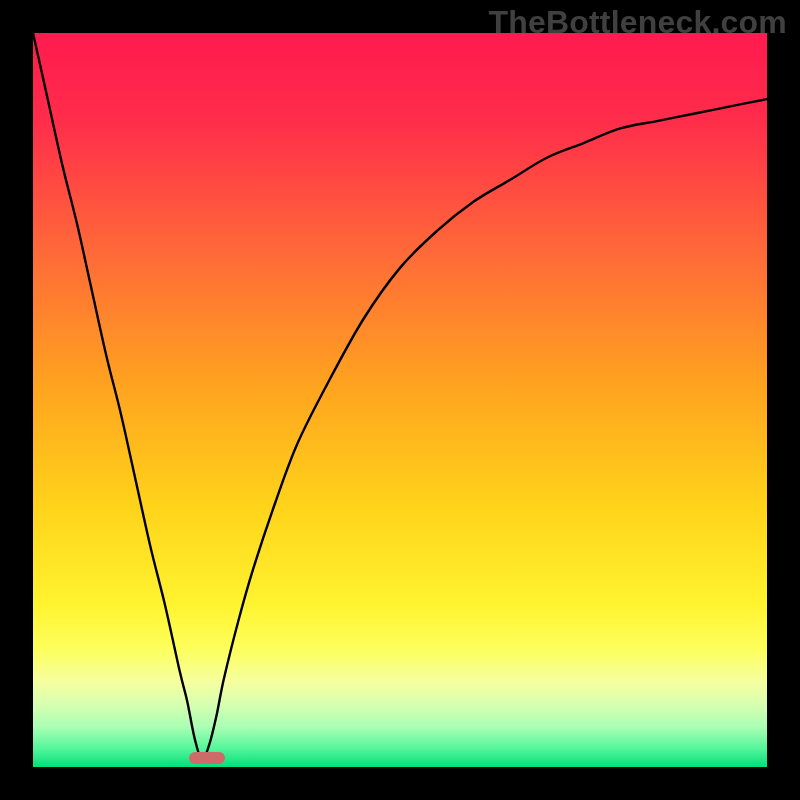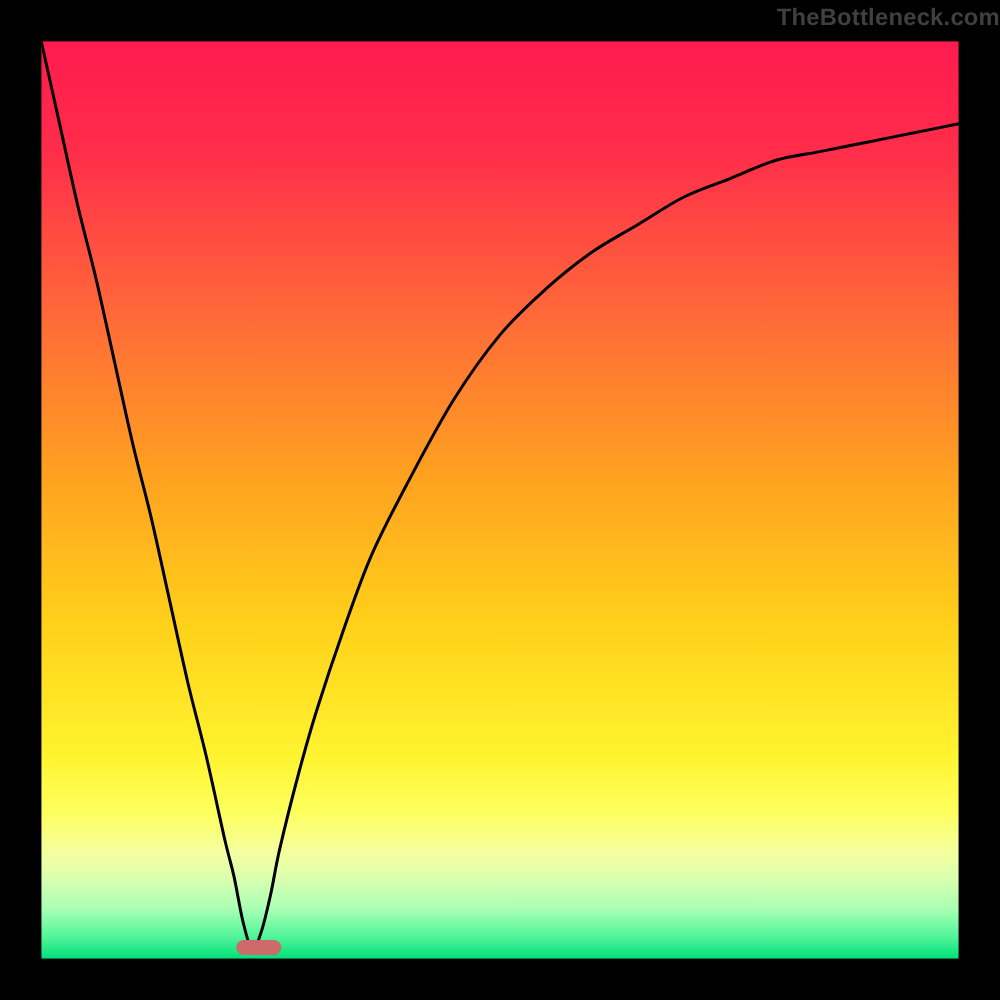--- a/index.html
+++ b/index.html
@@ -15,23 +15,23 @@
     position: absolute;
     left: 0;
     top: 0;
     width: 800px;
     height: 800px;
     background: #000;
   }
   .watermark {
     position: absolute;
     top: 4px;
-    right: 0;
+    right: 13px;
     color: #404040;
-    font-size: 19px;
+    font-size: 32px;
     font-weight: 600;
     letter-spacing: 0.2px;
     font-family: Arial, Helvetica, sans-serif;
   }
   .plot-area {
     position: absolute;
     left: 33px;
     top: 33px;
     width: 734px;
     height: 734px;

